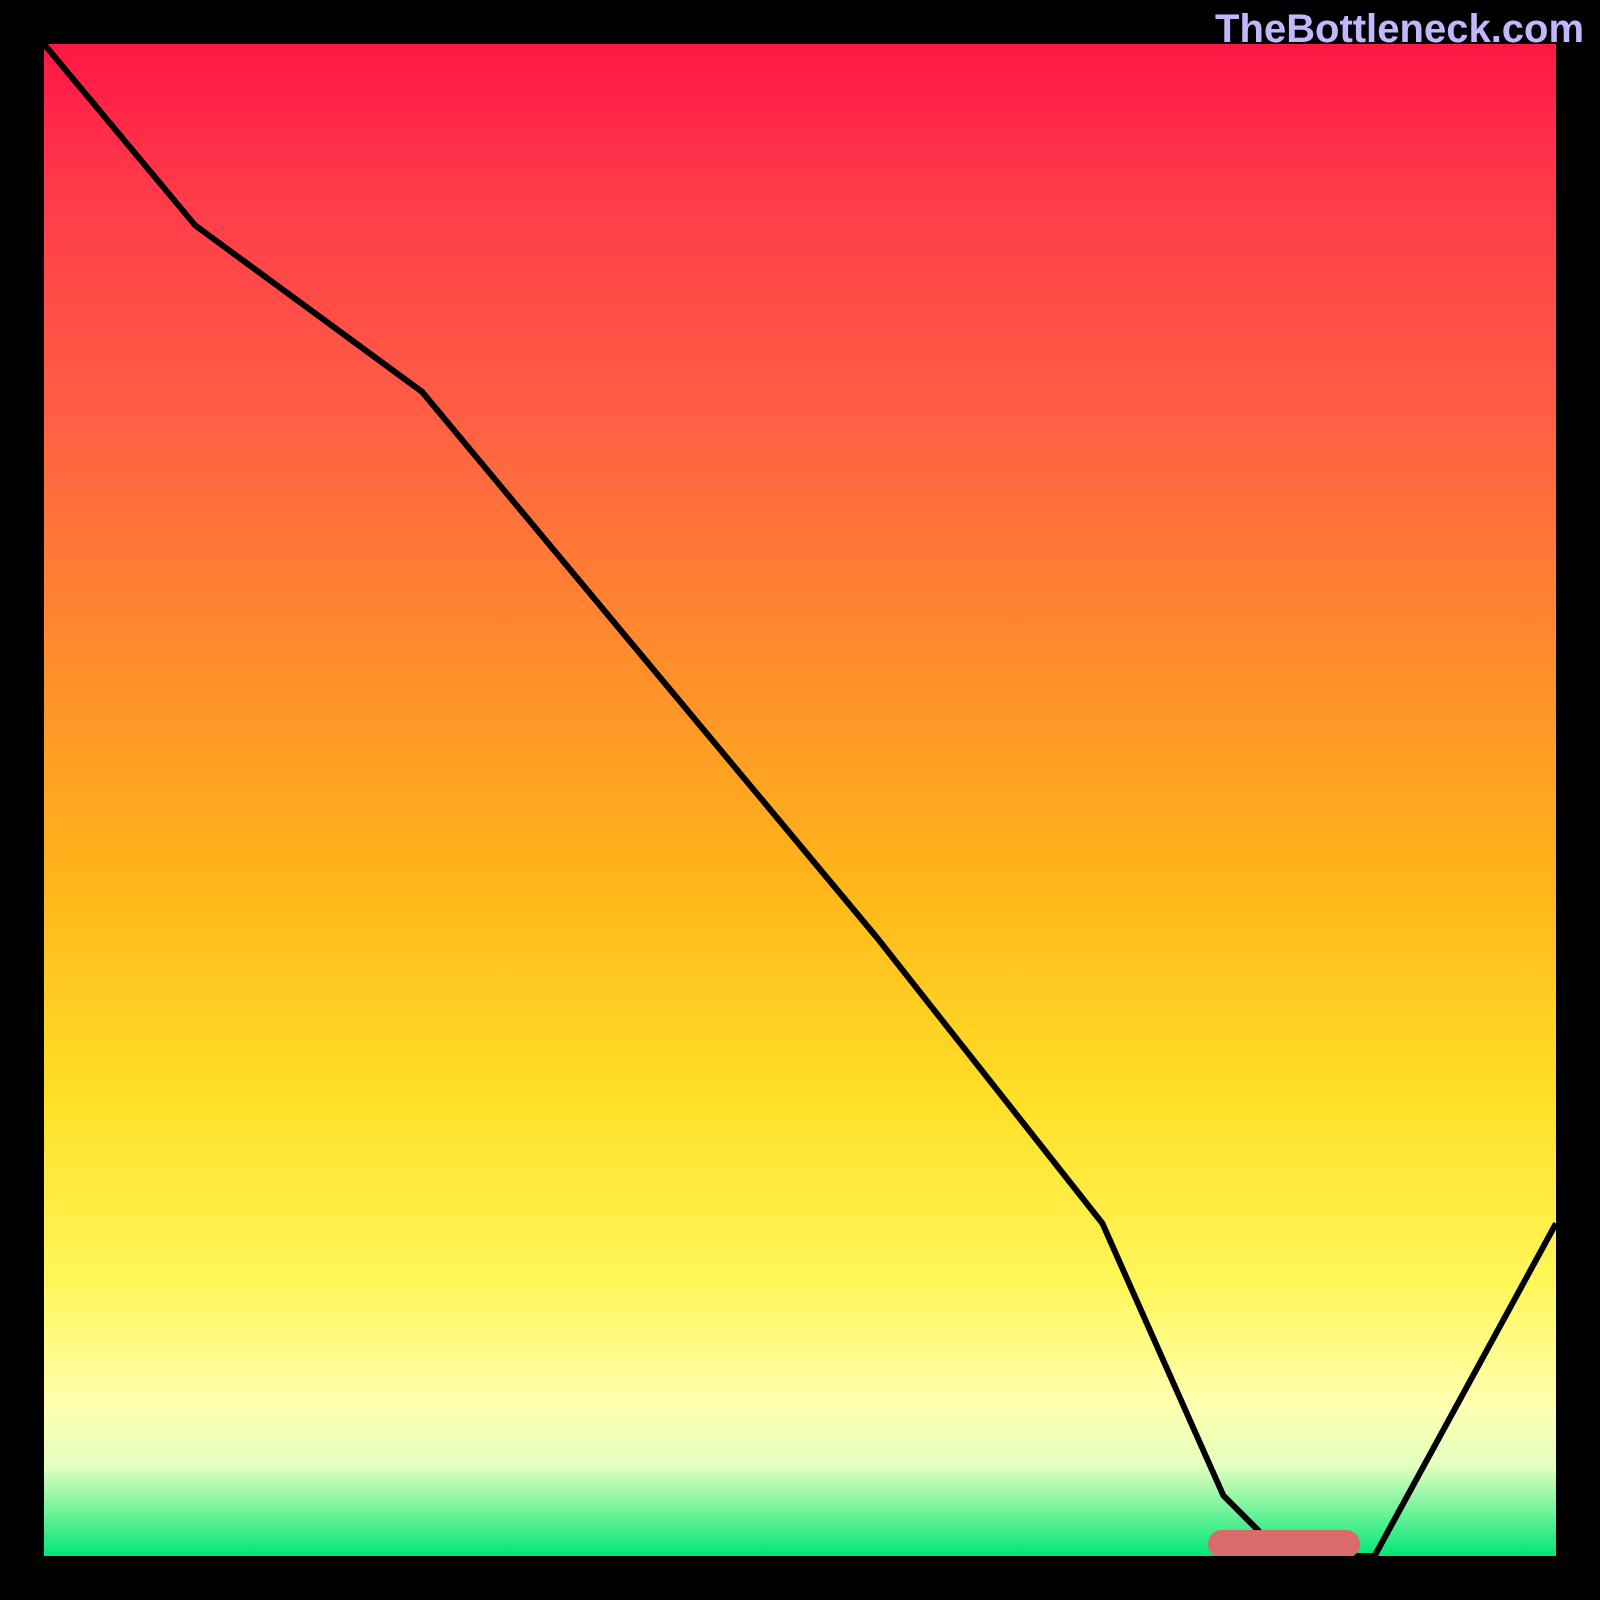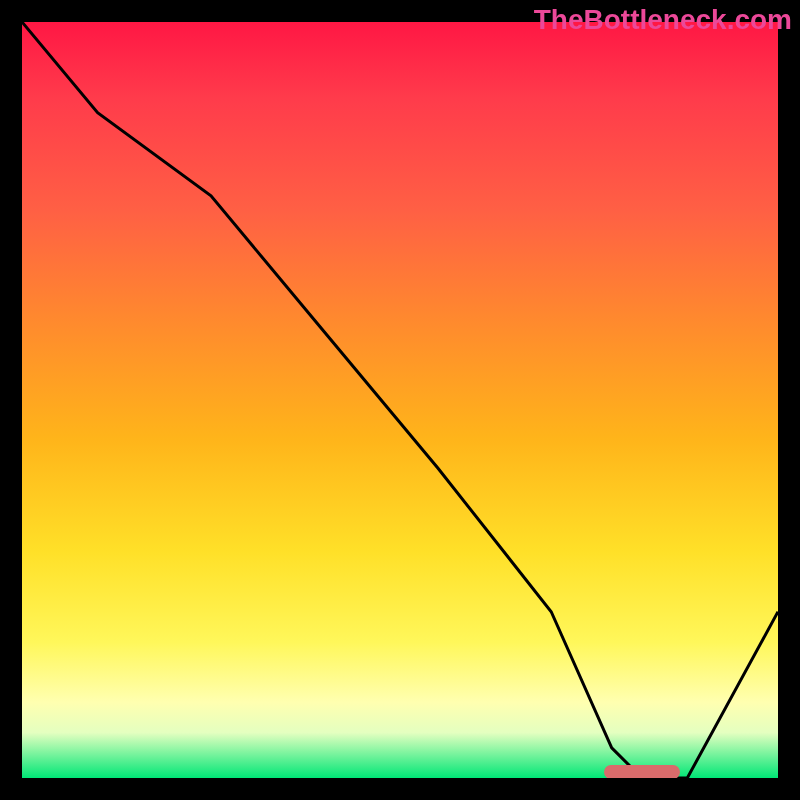--- a/index.html
+++ b/index.html
@@ -8,22 +8,22 @@
     width: 800px;
     height: 800px;
     background: #000;
     position: relative;
     font-family: Arial, sans-serif;
   }
   .watermark {
     position: absolute;
     top: 4px;
     right: 8px;
-    color: #ec4899;
-    font-size: 28px;
+    color: #c4b5fd;
+    font-size: 20px;
     font-weight: bold;
     z-index: 10;
   }
   .plot-area {
     position: absolute;
     left: 22px;
     top: 22px;
     width: 756px;
     height: 756px;
     overflow: hidden;

